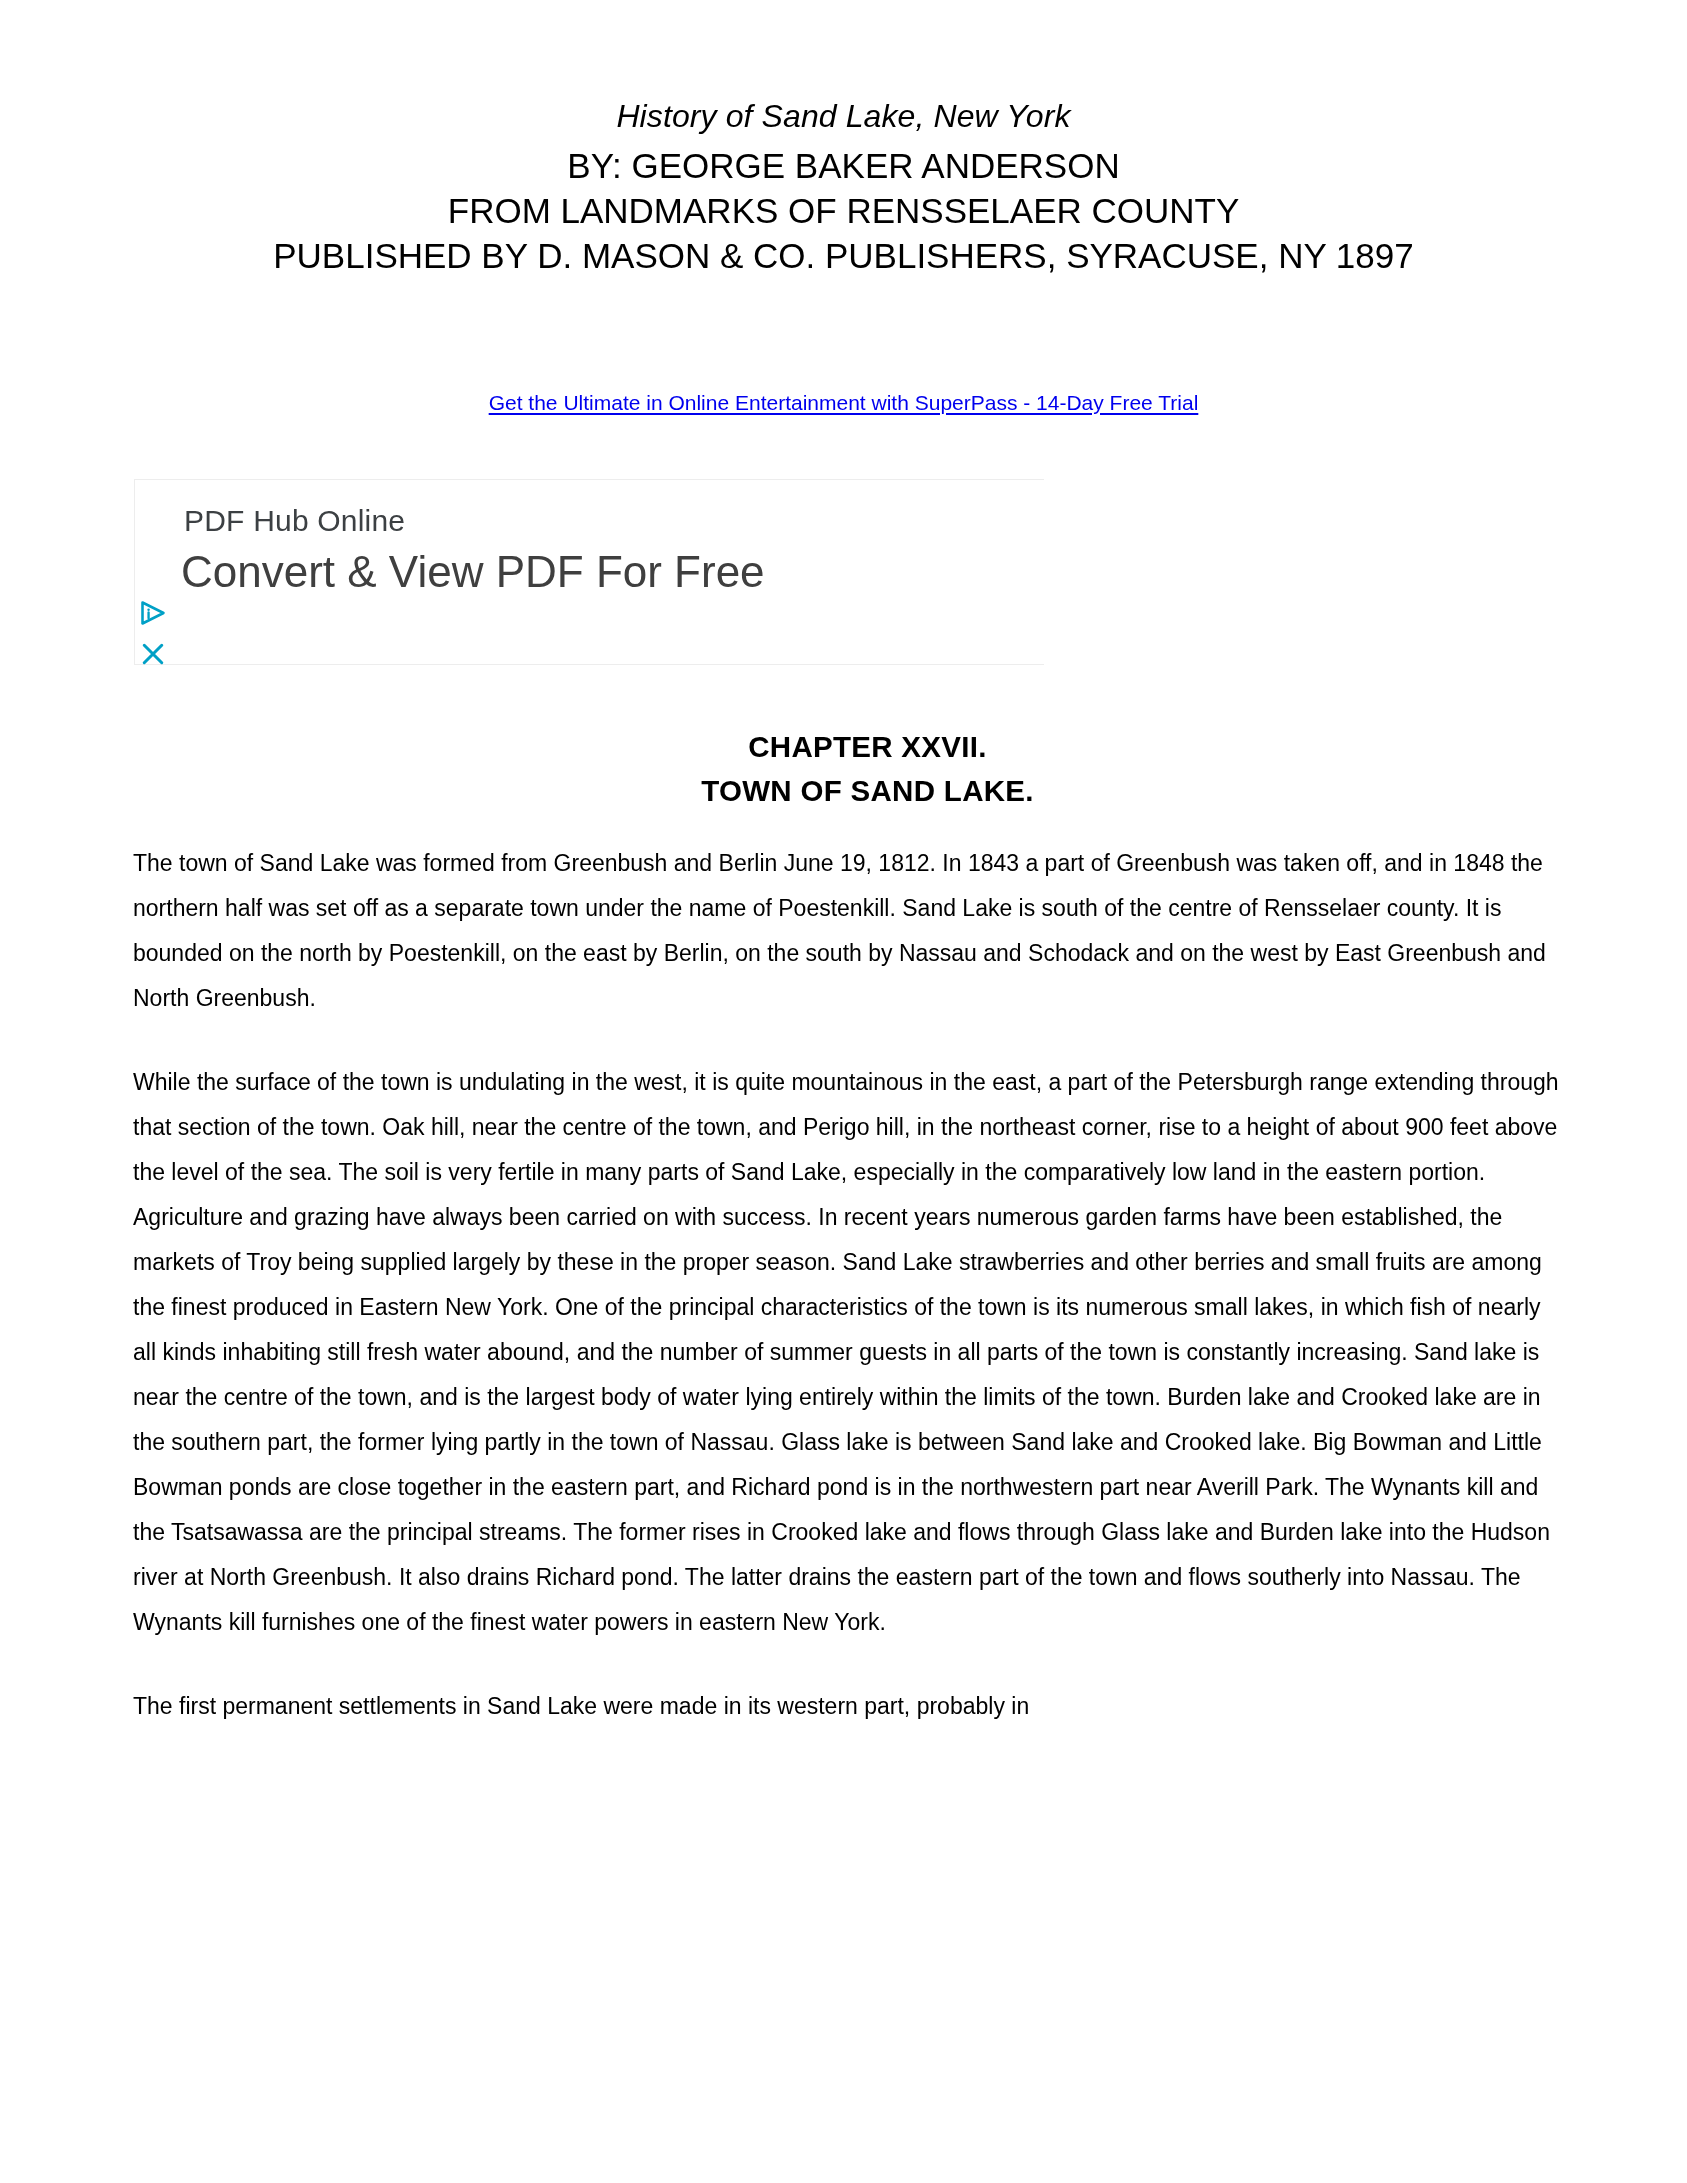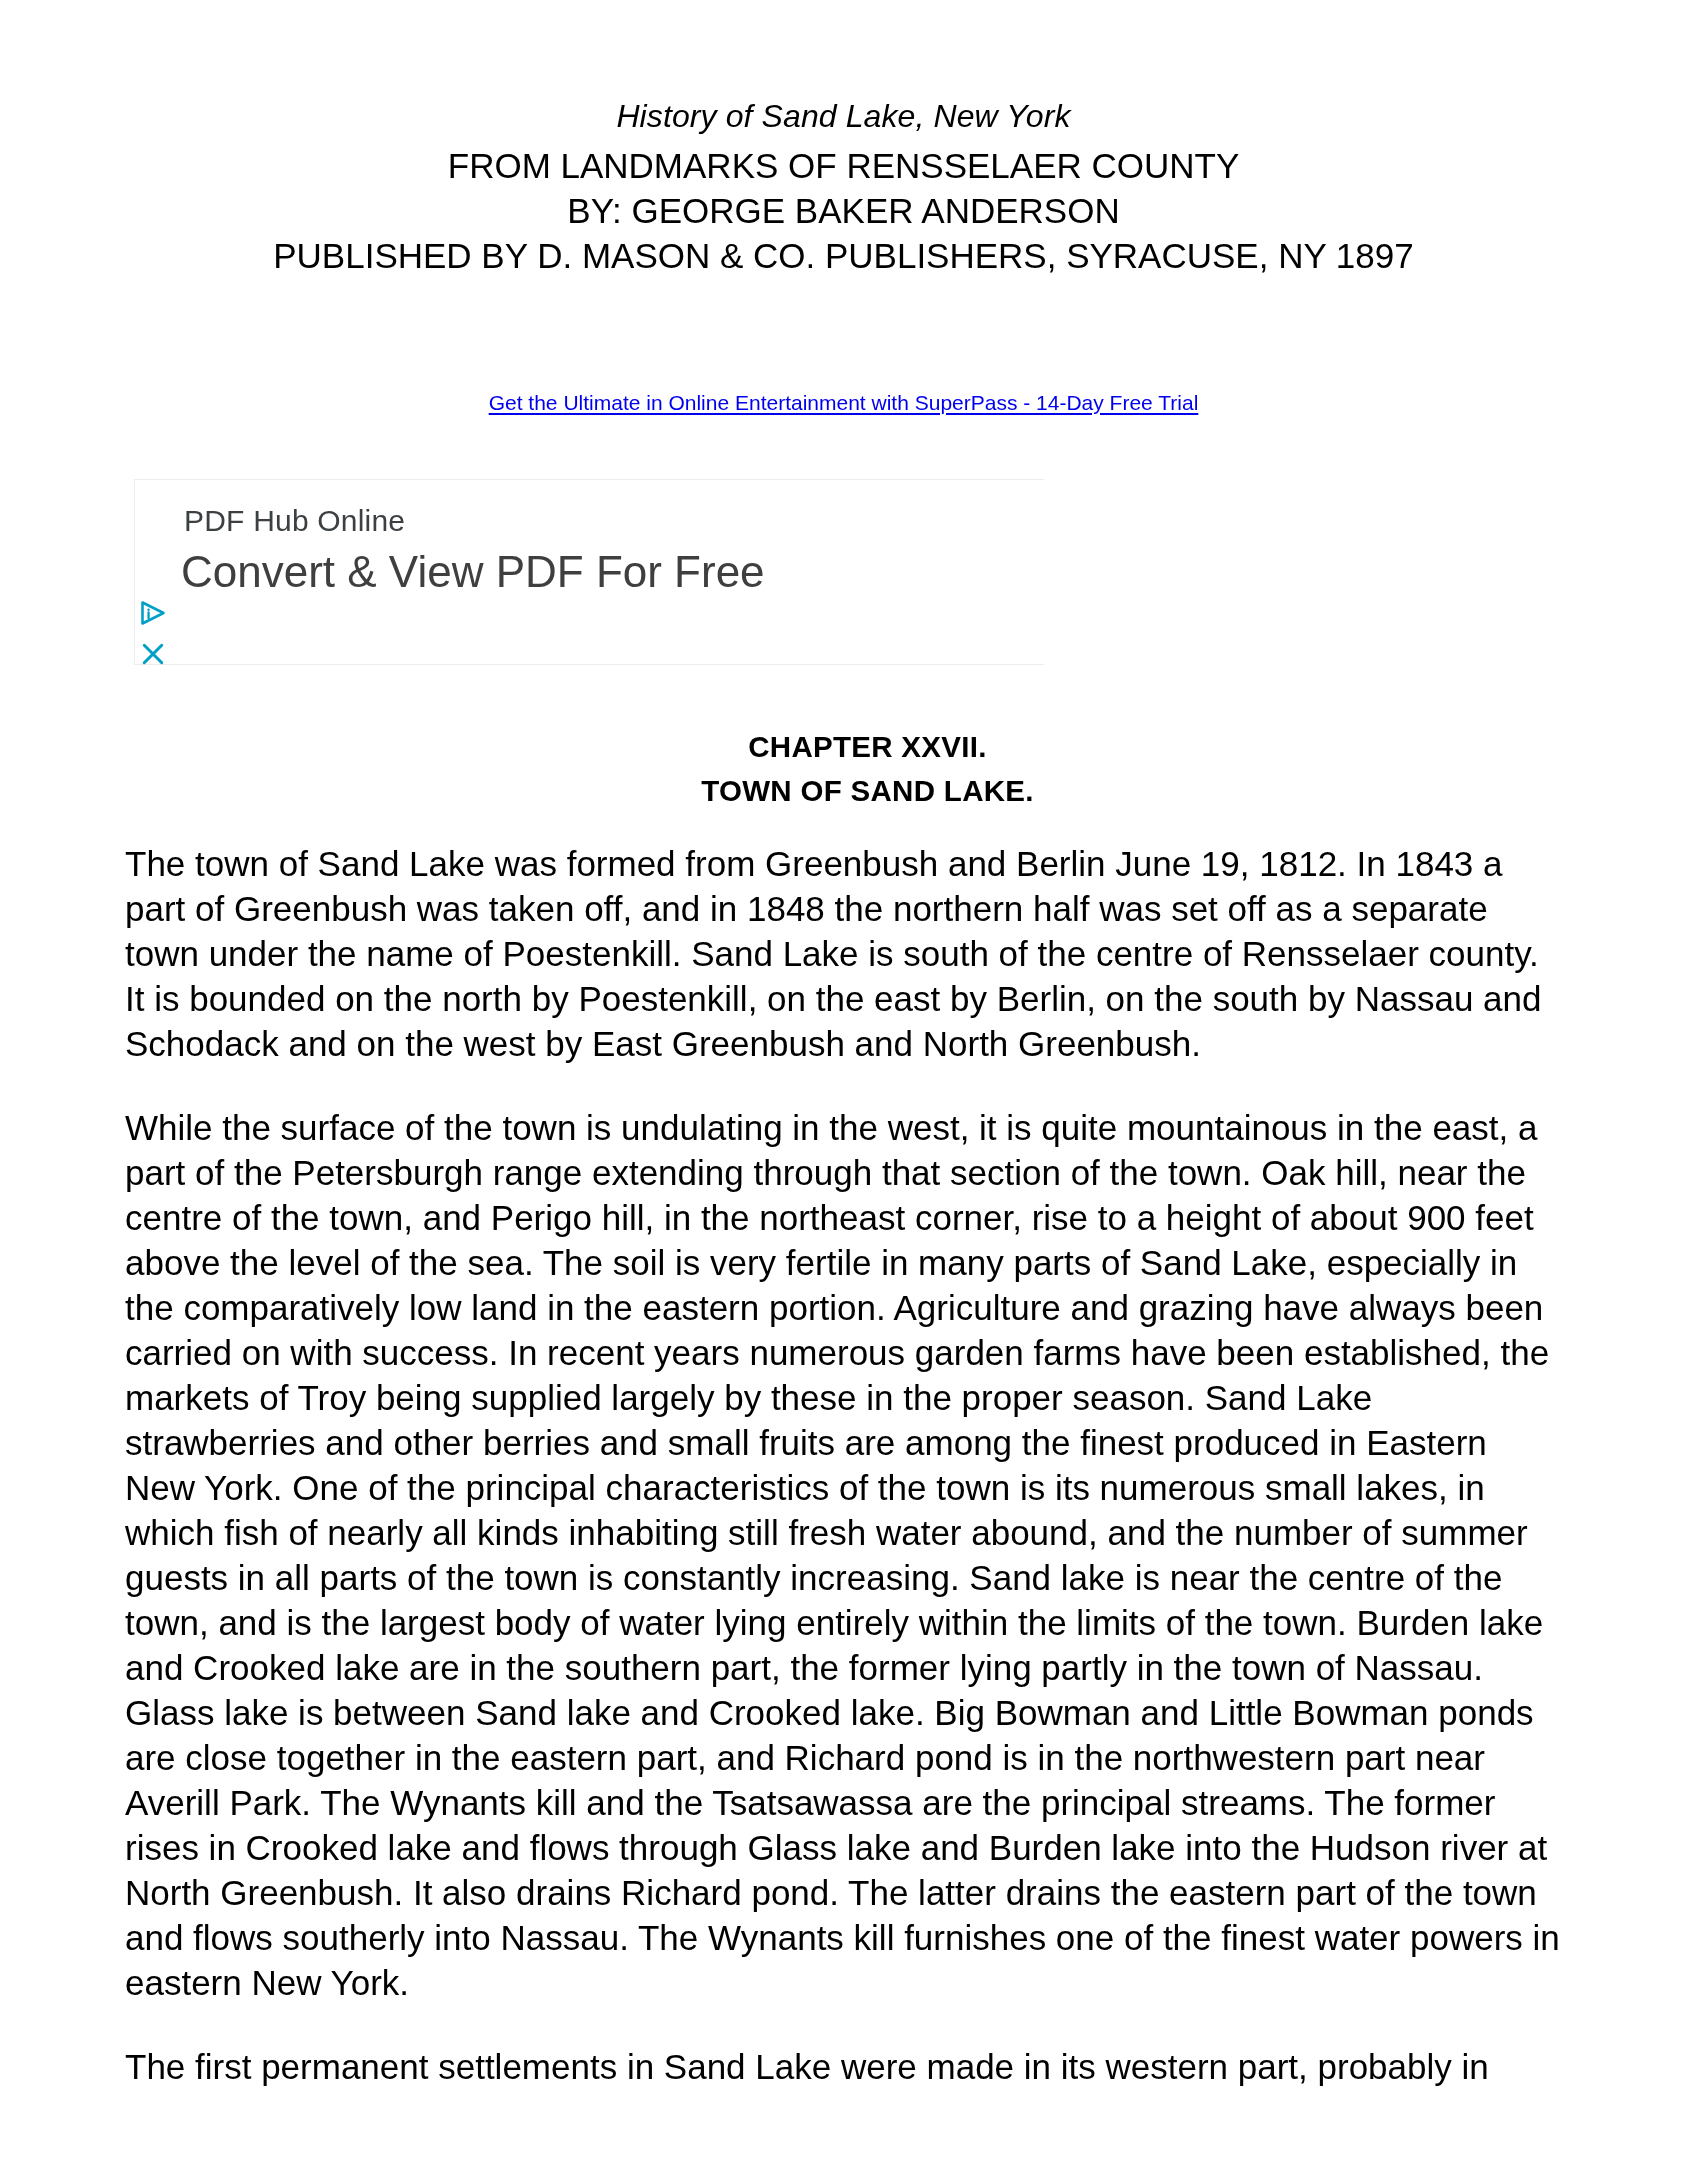--- a/index.html
+++ b/index.html
@@ -129,39 +129,39 @@
   }
 
   
   .body-content {
     position: absolute;
     left: 125px;
     top: 841px;
     width: 1438px;
   }
   .body-para {
-    font-size: 35px;
+    font-size: 23px;
     line-height: 45px;
-    margin: 0 0 39px 0;
+    margin: 0 0 39px 8px;
     text-align: left;
     color: #000000;
   }
   .body-para:last-child {
     margin-bottom: 0;
   }
 </style>
 </head>
 <body>
 
 <div class="page">
 
   <div class="header">
     <div class="doc-title">History of Sand Lake, New York</div>
+    <div class="doc-subtitle">BY: GEORGE BAKER ANDERSON</div>
     <div class="doc-subtitle">FROM LANDMARKS OF RENSSELAER COUNTY</div>
-    <div class="doc-subtitle">BY: GEORGE BAKER ANDERSON</div>
     <div class="doc-subtitle">PUBLISHED BY D. MASON &amp; CO. PUBLISHERS, SYRACUSE, NY 1897</div>
   </div>
 
   <div class="promo-link-wrap">
     <a class="promo-link" href="#">Get the Ultimate in Online Entertainment with SuperPass - 14-Day Free Trial</a>
   </div>
 
   <div class="ad-box">
     <span class="ad-advertiser">PDF Hub Online</span>
     <span class="ad-headline">Convert &amp; View PDF For Free</span>

